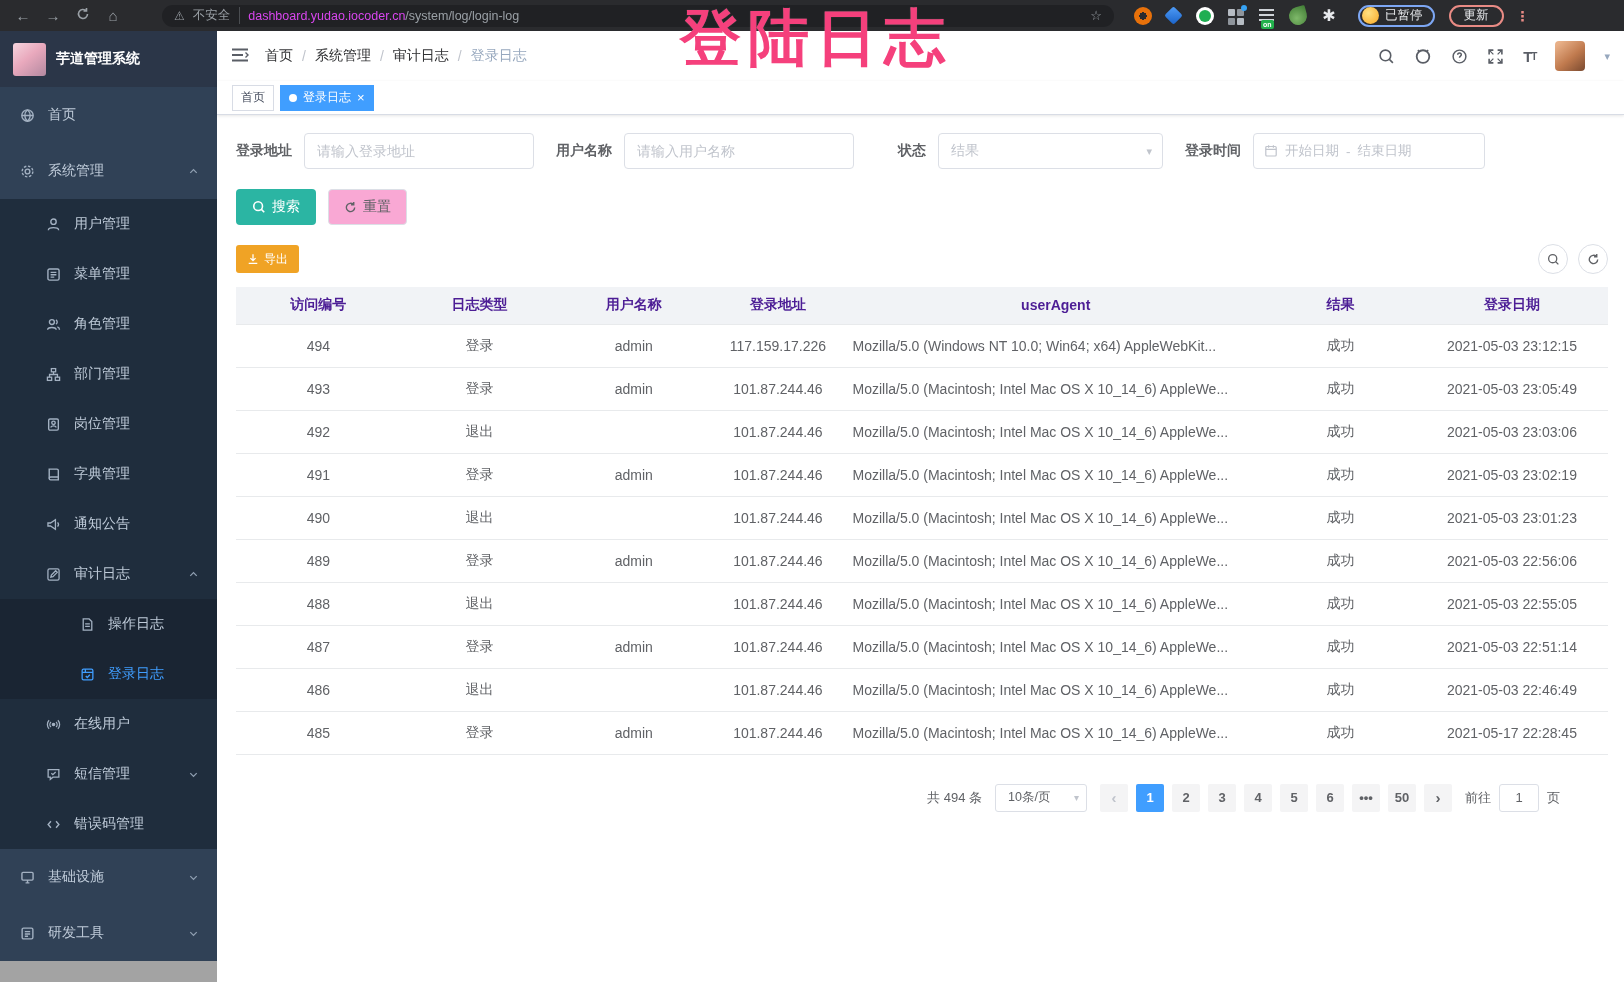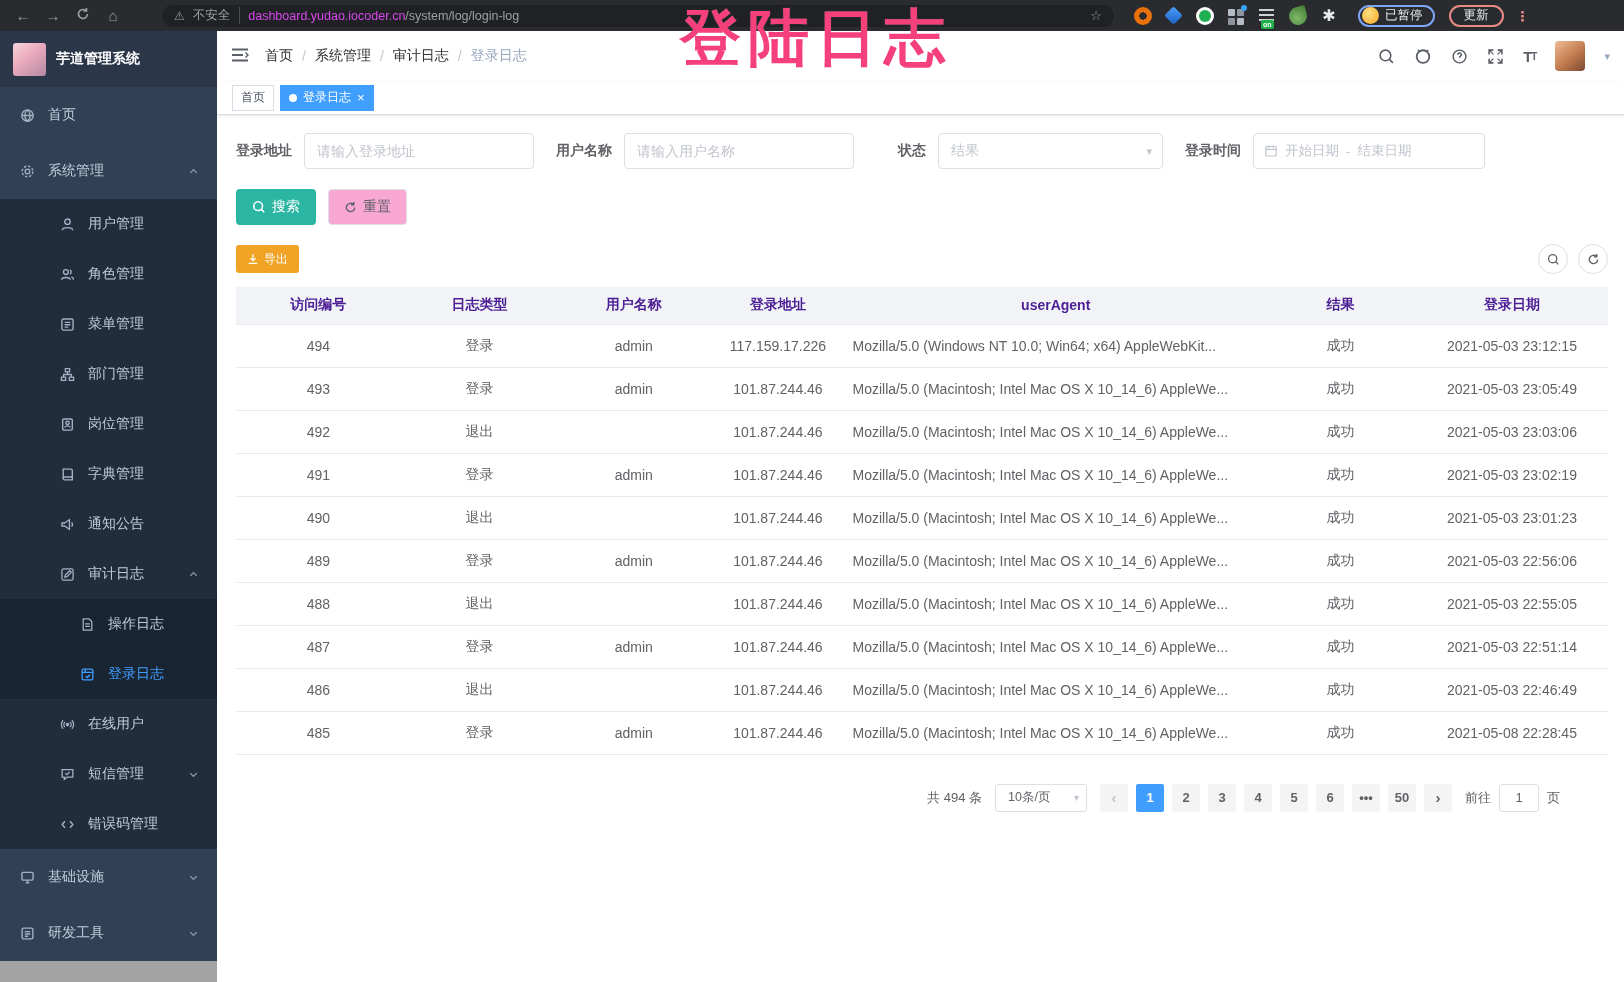--- a/index.html
+++ b/index.html
@@ -45,21 +45,21 @@
   .sidebar { width:217px; flex:0 0 auto; background:#a3a3a3; color:#bfcbd9; overflow:hidden; }
   .logo { height:56px; display:flex; align-items:center; gap:10px; padding:0 13px; background:#2b3648; }
   .logo-img { width:33px; height:33px; border-radius:3px; flex:0 0 auto;
               background:linear-gradient(140deg,#f6d5de 0%,#e9a9bd 45%,#b389a0 100%); }
   .logo-title { color:#fff; font-size:14px; font-weight:bold; white-space:nowrap; }
   .menu { display:flex; flex-direction:column; }
   .mi { display:flex; align-items:center; gap:13px; cursor:pointer; white-space:nowrap; font-size:14px; }
   .mi svg { flex:0 0 auto; color:#a3b1c2; }
   .mi .chev { margin-left:auto; margin-right:18px; color:#90a0b2; }
   .d0 { height:56px; padding-left:20px; background:#304156; }
-  .d1 { height:50px; padding-left:60px; background:#1f2d3d; }
+  .d1 { height:50px; padding-left:46px; background:#1f2d3d; }
   .d2 { height:50px; padding-left:80px; background:#1a2533; }
   .mi.active { color:#409eff; }
   .mi.active svg { color:#409eff; }
 
   .main { flex:1; display:flex; flex-direction:column; background:#fff; position:relative; }
 
   
   .mhead { height:50px; display:flex; align-items:center; padding:0 14px; background:#fff; }
   .hamb { color:#5a5e66; cursor:pointer; }
   .bc { display:flex; align-items:center; gap:9px; margin-left:16px; color:#303133; }
@@ -220,32 +220,32 @@
       <div class="mi d1">
         <svg width="15" height="15" viewBox="0 0 14 14" fill="none" stroke="currentColor" stroke-width="1.3">
             <circle cx="7" cy="4.4" r="2.5"></circle>
             <path d="M2.2 12.3c0-3.2 9.6-3.2 9.6 0"></path>
           </svg>
         <span>用户管理</span>
       </div>
 
       <div class="mi d1">
         <svg width="15" height="15" viewBox="0 0 14 14" fill="none" stroke="currentColor" stroke-width="1.3">
+            <rect x="1.8" y="1.8" width="10.4" height="10.4" rx="1.5"></rect>
+            <path d="M4.3 5h5.4M4.3 7.2h5.4M4.3 9.4h3.4"></path>
+          </svg>
+        <span>菜单管理</span>
+      </div>
+
+      <div class="mi d1">
+        <svg width="15" height="15" viewBox="0 0 14 14" fill="none" stroke="currentColor" stroke-width="1.3">
             <circle cx="5.5" cy="4.7" r="2.3"></circle>
             <path d="M1.5 12c0-3 8-3 8 0M9.3 2.7a2.3 2.3 0 0 1 0 4M10.6 9.2c1.3.4 2 1.2 2 2.8"></path>
           </svg>
         <span>角色管理</span>
-      </div>
-
-      <div class="mi d1">
-        <svg width="15" height="15" viewBox="0 0 14 14" fill="none" stroke="currentColor" stroke-width="1.3">
-            <rect x="1.8" y="1.8" width="10.4" height="10.4" rx="1.5"></rect>
-            <path d="M4.3 5h5.4M4.3 7.2h5.4M4.3 9.4h3.4"></path>
-          </svg>
-        <span>菜单管理</span>
       </div>
 
       <div class="mi d1">
         <svg width="15" height="15" viewBox="0 0 14 14" fill="none" stroke="currentColor" stroke-width="1.2">
             <rect x="5" y="1.5" width="4" height="3"></rect>
             <rect x="1.3" y="9.5" width="4" height="3"></rect>
             <rect x="8.7" y="9.5" width="4" height="3"></rect>
             <path d="M7 4.5V7M3.3 9.5V7h7.4v2.5"></path>
           </svg>
         <span>部门管理</span>
@@ -577,21 +577,21 @@
               <td>成功</td>
               <td>2021-05-03 22:46:49</td>
             </tr>
           <tr>
               <td>485</td>
               <td>登录</td>
               <td>admin</td>
               <td>101.87.244.46</td>
               <td class="ua">Mozilla/5.0 (Macintosh; Intel Mac OS X 10_14_6) AppleWe...</td>
               <td>成功</td>
-              <td>2021-05-08 22:28:45</td>
+              <td>2021-05-17 22:28:45</td>
             </tr>
         </tbody>
       </table>
 
       <div class="pagination">
         <span>共 494 条</span>
         <div class="psize">
           <span>10条/页</span>
           <span class="sel-caret">▾</span>
         </div>

